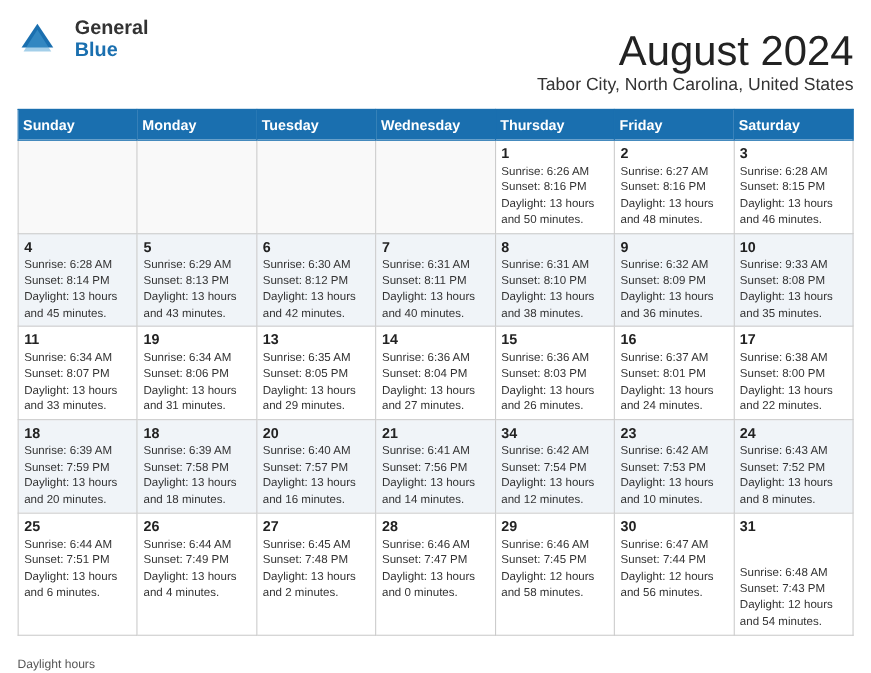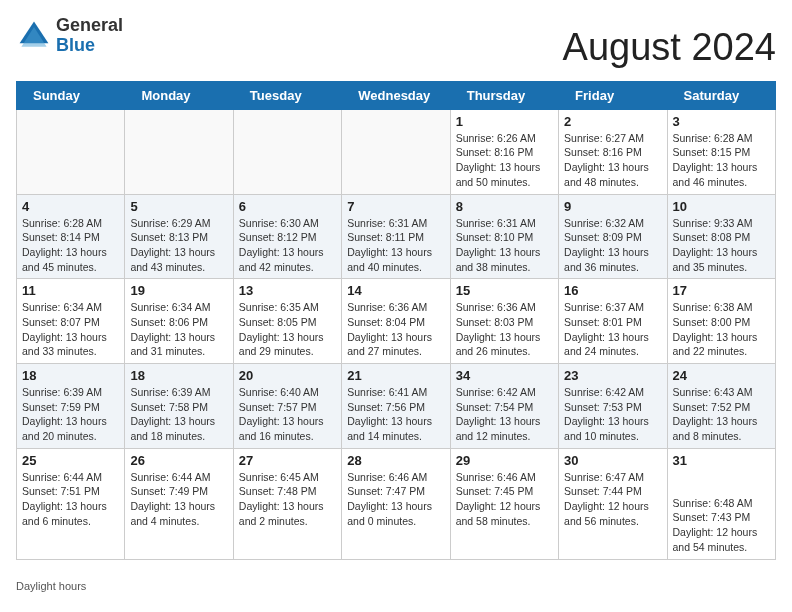--- a/index.html
+++ b/index.html
@@ -12,21 +12,21 @@
     }
     .header-area {
       display: flex;
       justify-content: space-between;
       align-items: flex-start;
       margin-bottom: 12px;
     }
     .logo {
       display: flex;
       align-items: center;
-      gap: 4px;
+      gap: 16px;
     }
     .logo-text {
       font-size: 18px;
       font-weight: bold;
       line-height: 1.1;
     }
     .logo-general { color: #333; }
     .logo-blue { color: #1a6faf; }
     .logo-icon {
       width: 36px;
@@ -48,21 +48,21 @@
       font-weight: normal;
     }
     .calendar {
       width: 100%;
       border-collapse: collapse;
       font-size: 11px;
     }
     .calendar th {
       background: #1a6faf;
       color: #fff;
-      padding: 6px 16px;
+      padding: 6px 4px;
       text-align: left;
       font-size: 13px;
       font-weight: bold;
       border: 1px solid #1a6faf;
     }
     .calendar td {
       border: 1px solid #ccc;
       vertical-align: top;
       padding: 4px 5px;
       width: calc(100% / 7);
@@ -111,20 +111,21 @@
       <polygon points="20,4 36,28 4,28" fill="#1a6faf"></polygon>
       <polygon points="20,10 34,32 6,32" fill="#4a9fd4" opacity="0.5"></polygon>
     </svg>
     <div>
       <div class="logo-text"><span class="logo-general">General</span></div>
       <div class="logo-text"><span class="logo-blue">Blue</span></div>
     </div>
   </div>
   <div class="title-area">
     <div class="month-title">August 2024</div>
+    <div class="location-title">Tabor City, North Carolina, United States</div>
   </div>
 </div>
 
 <table class="calendar">
   <thead>
     <tr>
     <th>Sunday</th>
         <th>Monday</th>
         <th>Tuesday</th>
         <th>Wednesday</th>

